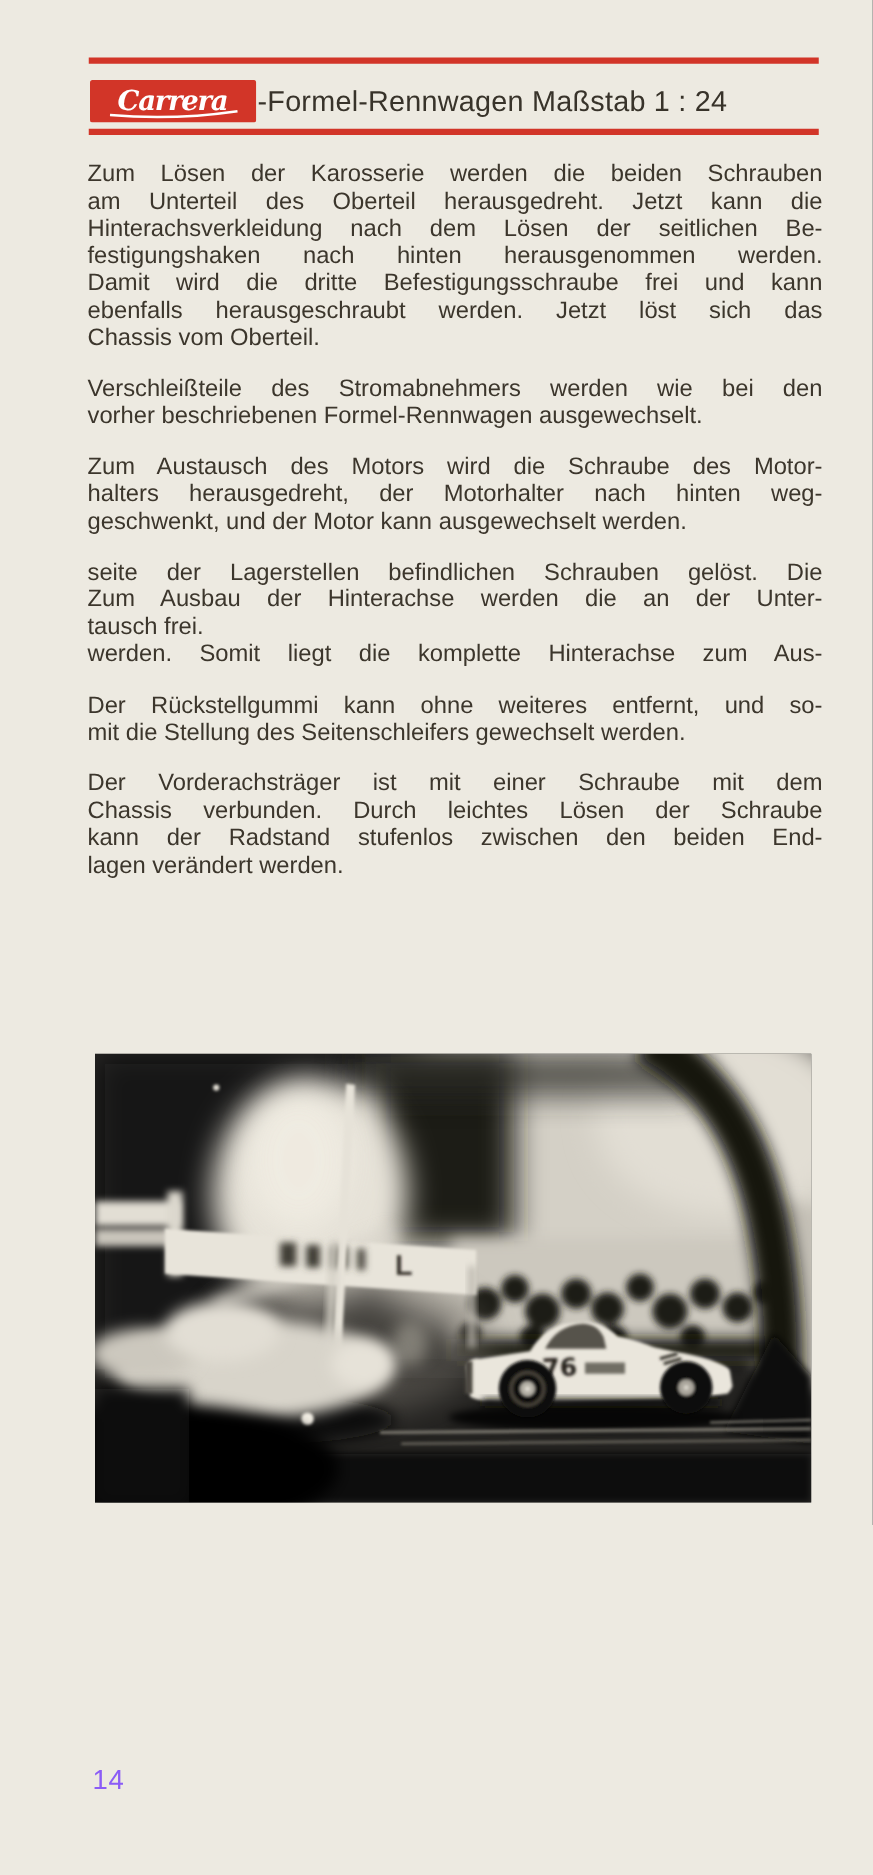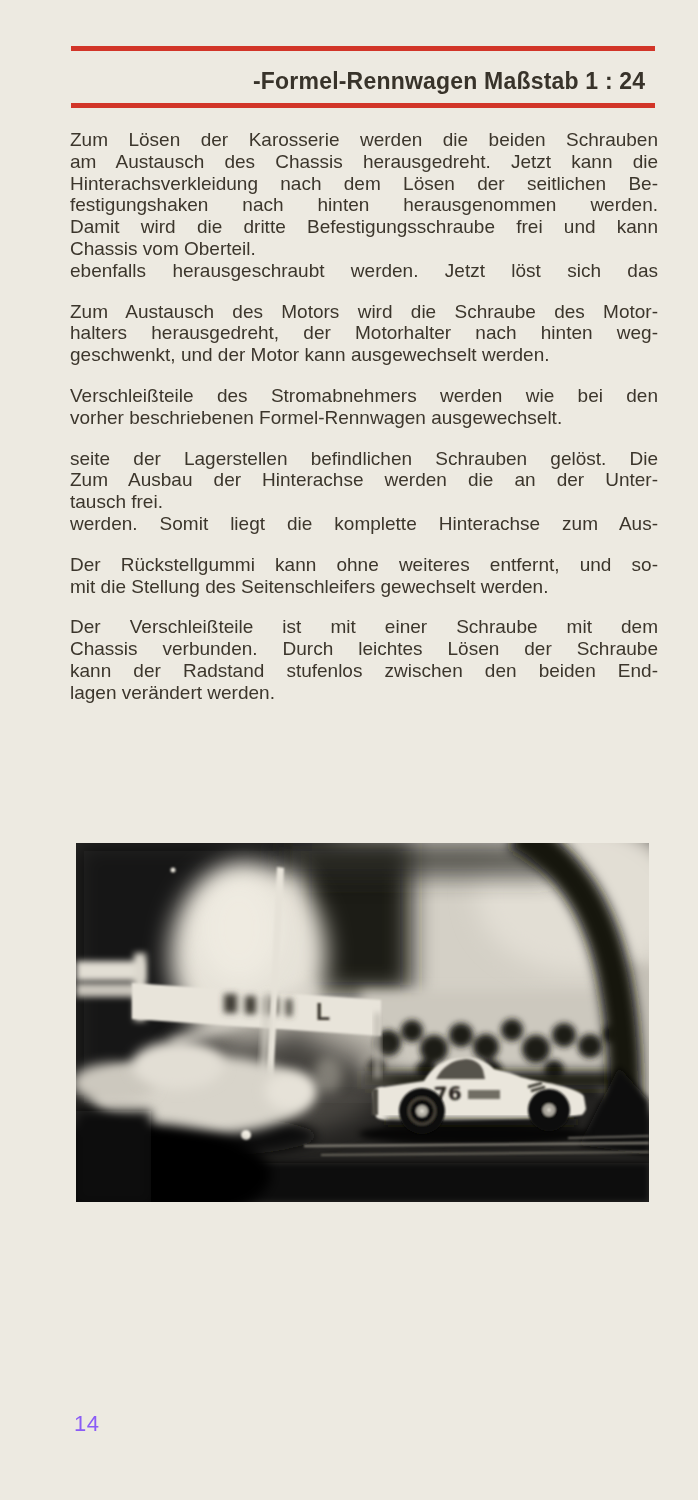--- a/index.html
+++ b/index.html
@@ -10,23 +10,22 @@
     font-family:"Liberation Sans", sans-serif;
     color:var(--text);
     overflow:hidden;
   }
   .rule { position:absolute; left:71px; width:584px; height:5px; background:var(--red); }
   .rule.top { top:46px; }
   .rule.bottom { top:103px; }
   .logo { position:absolute; left:72px; top:64px; width:133px; height:34px; }
   .title {
     position:absolute; left:206px; top:64px; height:34px; line-height:35px;
-    font-size:23px; font-weight:bold; color:#38332a; letter-spacing:0.2px;
+    font-size:23px; font-weight:normal; color:#38332a; letter-spacing:0.2px;
     white-space:nowrap;
-    padding-left:47px;
   }
   .body-text {
     position:absolute; left:70px; top:129px; width:588px;
     font-size:19px; line-height:21.8px; color:var(--text);
   }
   .para { margin:0 0 19px 0; }
   .line { text-align:justify; text-align-last:justify; white-space:normal; }
   .line.last { text-align-last:left; }
   .photo {
     position:absolute; left:76px; top:843px; width:573px; height:359px;
@@ -38,58 +37,65 @@
     font-size:22px; color:#8b5cf6; letter-spacing:0.5px;
   }
 </style>
 </head>
 <body>
 
 <div class="page">
 
   <div class="rule top"></div>
 
+  <div class="logo">
+    <svg width="133" height="34" viewBox="0 0 133 34">
+      <rect x="0" y="0" width="133" height="34" rx="2" fill="#d23528"></rect>
+      <text x="66" y="24" text-anchor="middle" font-family="DejaVu Serif, serif" font-style="italic" font-weight="bold" font-size="22" fill="#ffffff" letter-spacing="-1">Carrera</text>
+      <path d="M 16,28 Q 66,32.5 118,25" stroke="#ffffff" stroke-width="2" fill="none"></path>
+    </svg>
+  </div>
 
   <div class="title">-Formel-Rennwagen Maßstab 1 : 24</div>
 
   <div class="rule bottom"></div>
 
   <div class="body-text">
       <div class="para">
         <div class="line">Zum Lösen der Karosserie werden die beiden Schrauben</div>
-        <div class="line">am Austausch des Chassis herausgedreht. Jetzt kann die</div>
+        <div class="line">am Unterteil des Oberteil herausgedreht. Jetzt kann die</div>
         <div class="line">Hinterachsverkleidung nach dem Lösen der seitlichen Be-</div>
         <div class="line">festigungshaken nach hinten herausgenommen werden.</div>
         <div class="line">Damit wird die dritte Befestigungsschraube frei und kann</div>
+        <div class="line">ebenfalls herausgeschraubt werden. Jetzt löst sich das</div>
         <div class="line last">Chassis vom Oberteil.</div>
-        <div class="line">ebenfalls herausgeschraubt werden. Jetzt löst sich das</div>
+      </div>
+      <div class="para">
+        <div class="line">Verschleißteile des Stromabnehmers werden wie bei den</div>
+        <div class="line last">vorher beschriebenen Formel-Rennwagen ausgewechselt.</div>
       </div>
       <div class="para">
         <div class="line">Zum Austausch des Motors wird die Schraube des Motor-</div>
         <div class="line">halters herausgedreht, der Motorhalter nach hinten weg-</div>
         <div class="line last">geschwenkt, und der Motor kann ausgewechselt werden.</div>
-      </div>
-      <div class="para">
-        <div class="line">Verschleißteile des Stromabnehmers werden wie bei den</div>
-        <div class="line last">vorher beschriebenen Formel-Rennwagen ausgewechselt.</div>
       </div>
       <div class="para">
         <div class="line">seite der Lagerstellen befindlichen Schrauben gelöst. Die</div>
         <div class="line">Zum Ausbau der Hinterachse werden die an der Unter-</div>
         <div class="line last">tausch frei.</div>
         <div class="line">werden. Somit liegt die komplette Hinterachse zum Aus-</div>
       </div>
       <div class="para">
       </div>
       <div class="para">
         <div class="line">Der Rückstellgummi kann ohne weiteres entfernt, und so-</div>
         <div class="line last">mit die Stellung des Seitenschleifers gewechselt werden.</div>
       </div>
       <div class="para">
-        <div class="line">Der Verschleißteile ist mit einer Schraube mit dem</div>
+        <div class="line">Der Vorderachsträger ist mit einer Schraube mit dem</div>
         <div class="line">Chassis verbunden. Durch leichtes Lösen der Schraube</div>
         <div class="line">kann der Radstand stufenlos zwischen den beiden End-</div>
         <div class="line last">lagen verändert werden.</div>
       </div>
     </div>
 
   <div class="photo">
     <svg width="573" height="359" viewBox="0 0 573 359">
       <defs>
         <filter id="b1" x="-40%" y="-40%" width="180%" height="180%">

